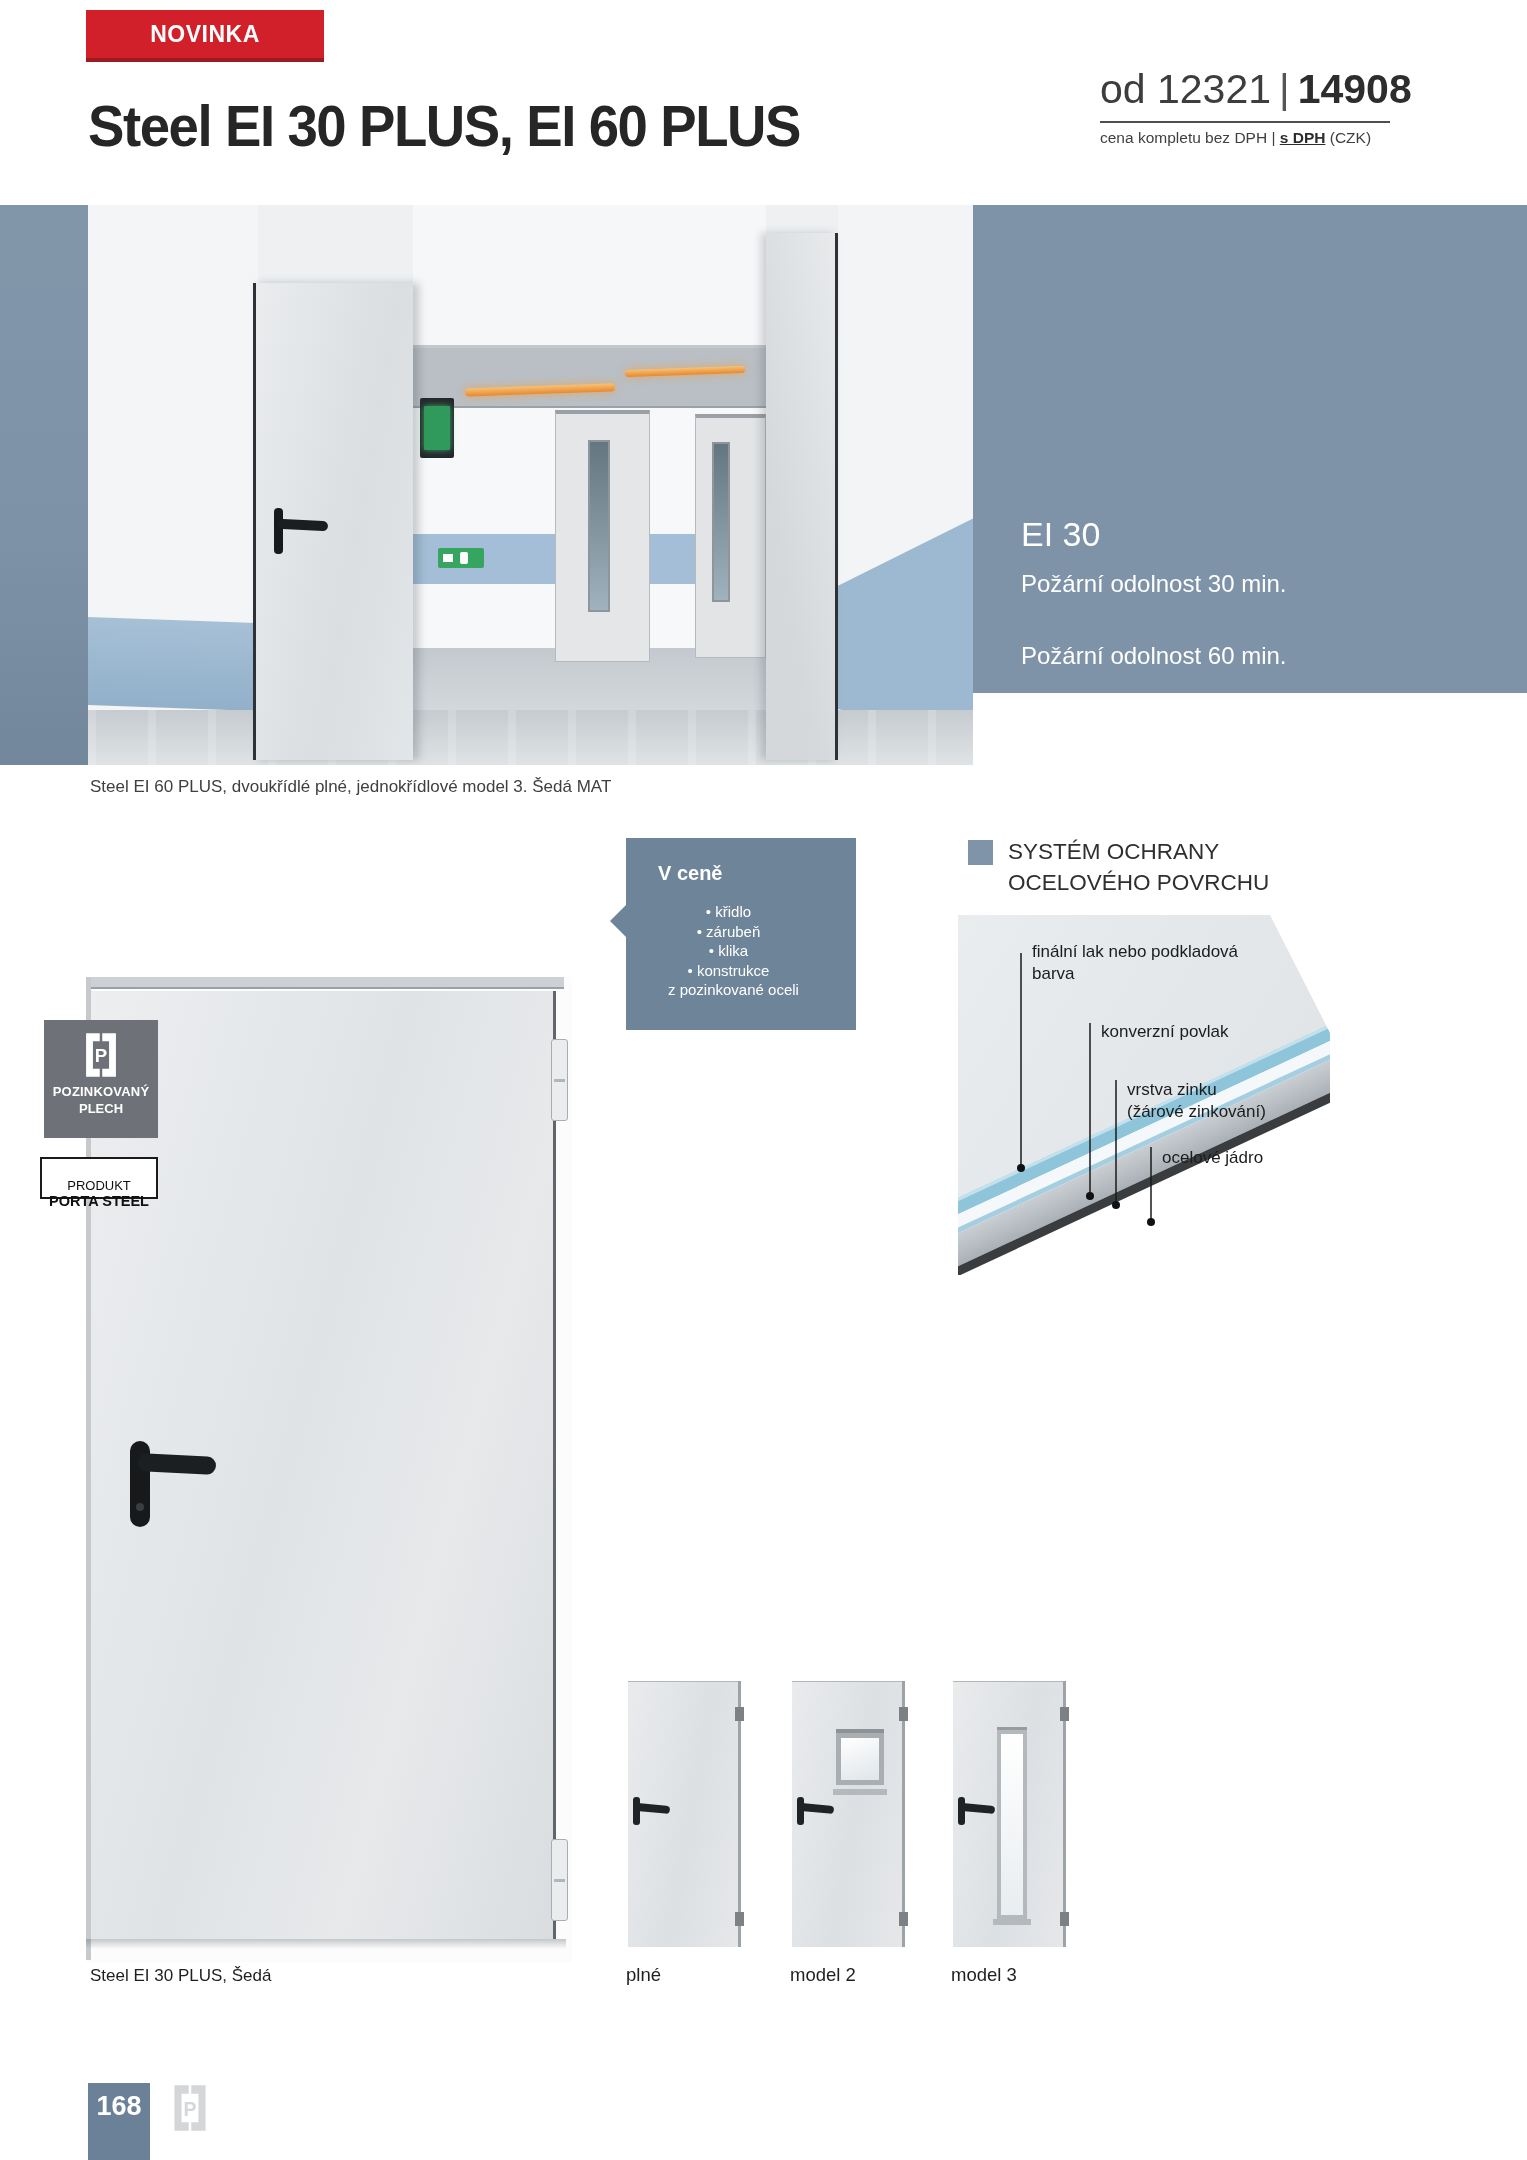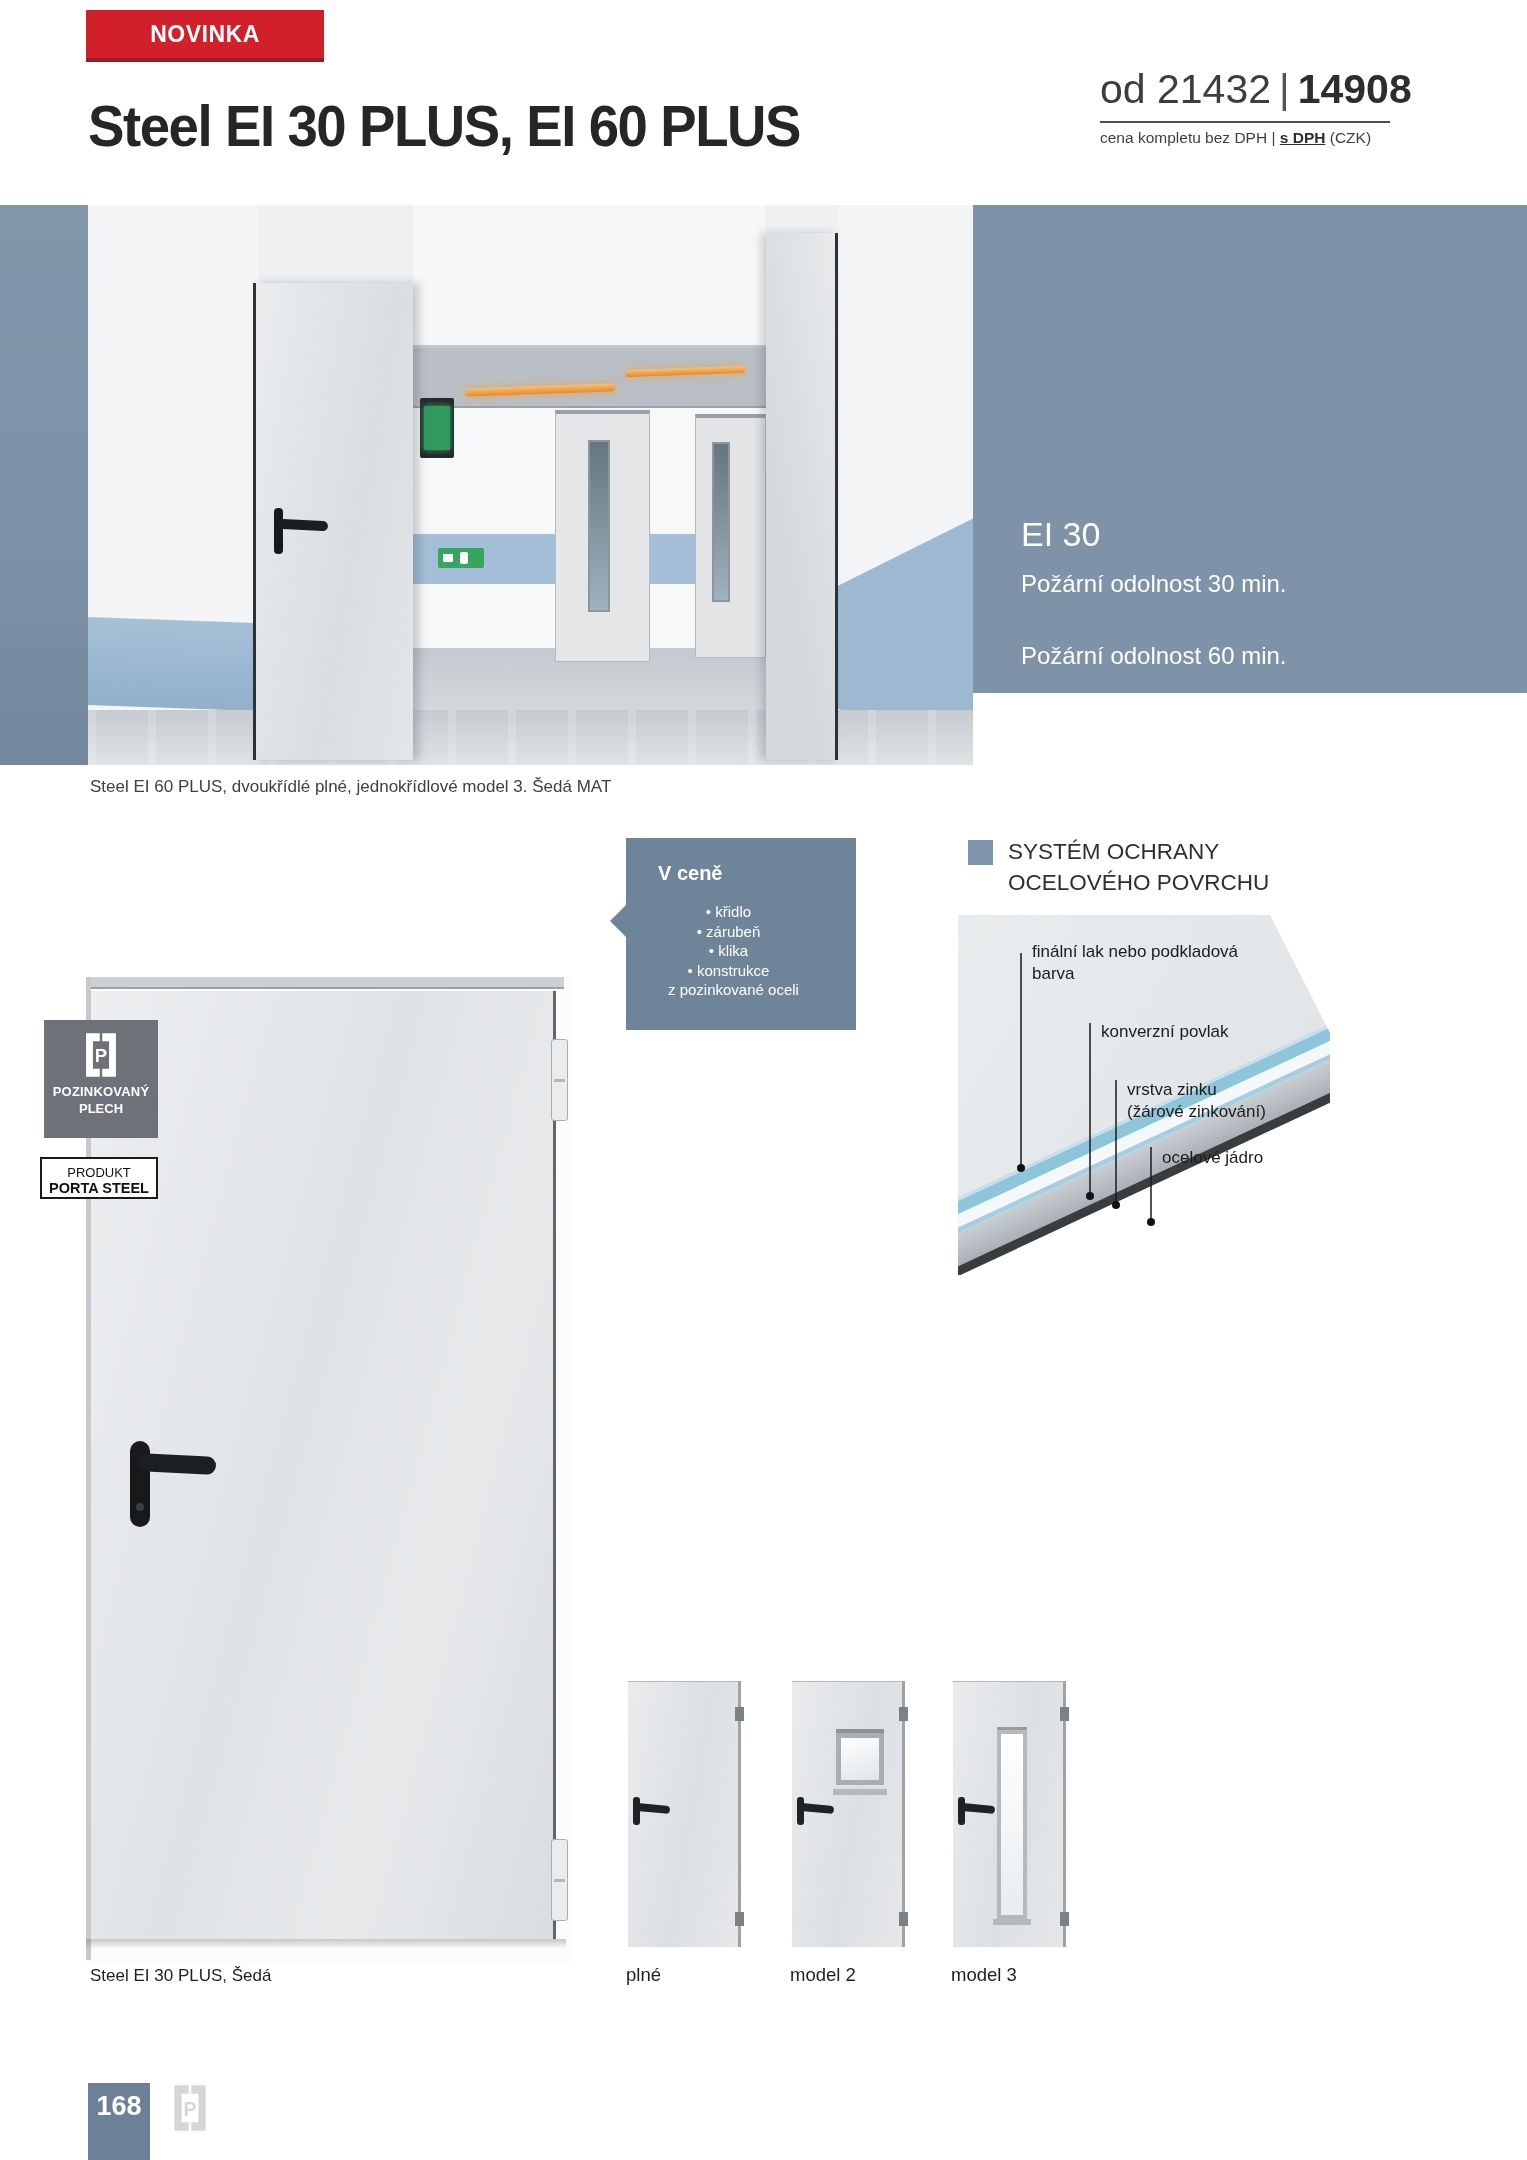--- a/index.html
+++ b/index.html
@@ -97,21 +97,21 @@
   .prot-heading { left:1008px; top:836px; font-size:22.5px; line-height:31px; color:#2f2f2f; }
   .prot-svg { left:958px; top:915px; }
 
   
   .badge-galv { left:44px; top:1020px; width:114px; height:118px; background:#6e7177; color:#fff;
                 text-align:center; }
   .badge-galv-logo { margin:12px auto 6px auto; display:block; }
   .badge-galv-l1 { font-size:13px; font-weight:bold; letter-spacing:.2px; }
   .badge-galv-l2 { font-size:13px; font-weight:bold; margin-top:2px; }
   .badge-prod { left:40px; top:1157px; width:118px; height:42px; background:#fff;
-                border:2px solid #1a1a1a; text-align:center; color:#111; padding-top:6px; }
+                border:2px solid #1a1a1a; text-align:center; color:#111; padding-top:19px; }
   .badge-prod-l1 { font-size:13px; }
   .badge-prod-l2 { font-size:14.5px; font-weight:bold; }
 
   
   .bigdoor { left:86px; top:977px; width:486px; height:985px; background:#fcfcfd; }
   .bd-frame-top { left:0; top:0; width:478px; height:12px; background:#cdd1d5; border-bottom:2px solid #9aa0a4; }
   .bd-frame-left { left:0; top:0; width:5px; height:983px; background:#c6cacd; }
   .bd-slab { left:5px; top:14px; width:462px; height:948px;
              background:linear-gradient(105deg,#eceef0 0%,#e0e3e6 45%,#e7e9eb 70%,#dadde0 100%); }
   .bd-right-edge { left:467px; top:14px; width:3px; height:948px; background:#60666b; }
@@ -154,21 +154,21 @@
 </style>
 </head>
 <body>
 
 <div class="page">
 
   <div class="abs novinka">NOVINKA</div>
   <div class="abs title">Steel EI 30 PLUS, EI 60 PLUS</div>
   <div class="abs price-block">
     <div class="price-row">
-      <span>od 21432</span><span class="price-sep">|</span><span class="price-gross">14908</span>
+      <span>od 12321</span><span class="price-sep">|</span><span class="price-gross">14908</span>
     </div>
     <div class="price-rule"></div>
     <div class="price-caption"><span>cena kompletu bez DPH | </span><b>s DPH</b><span> (CZK)</span></div>
   </div>
 
   <div class="abs hero-photo">
     <div class="abs ph-left-strip"></div>
     <div class="abs ph-left-wall"></div>
     <div class="abs ph-left-stripe"></div>
     <div class="abs ph-left-base"></div>

